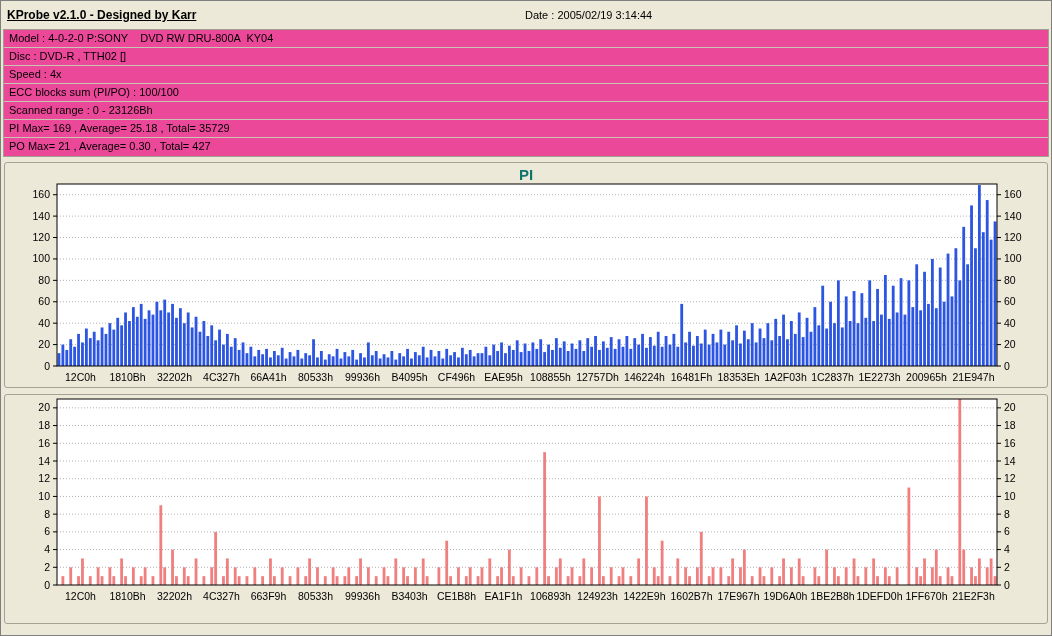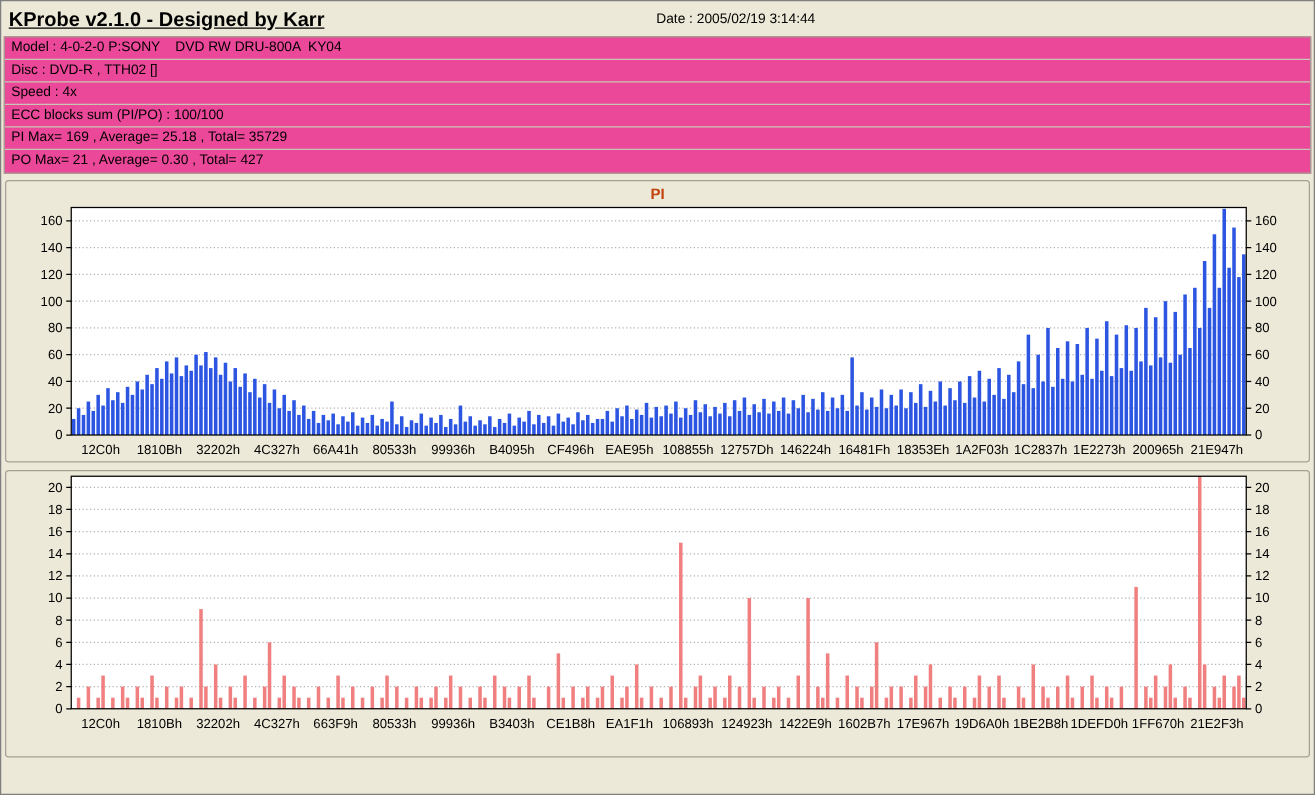--- a/index.html
+++ b/index.html
@@ -20,21 +20,21 @@
   .header-bar {
     position: relative;
     height: 28px;
   }
   .app-title {
     position: absolute;
     left: 6px;
     top: 7px;
     font-weight: bold;
     text-decoration: underline;
-    font-size: 16px;
+    font-size: 12px;
     white-space: pre;
   }
   .date-label {
     position: absolute;
     left: 524px;
     top: 8px;
     white-space: pre;
   }
   .info-box {
     margin: 0 2px;
@@ -57,41 +57,42 @@
     background: #ece9d8;
     overflow: hidden;
   }
   .chart-panel.pi { height: 226px; margin-top: 5px; }
   .chart-panel.po { height: 230px; margin-top: 6px; }
   .chart-title {
     height: 17px;
     padding-top: 3px;
     text-align: center;
     font-weight: bold;
-    font-size: 12px;
-    color: #c2410c;
+    font-size: 15px;
+    color: #0f766e;
   }
   .chart-svg { display: block; }
   svg text { font-family: "Liberation Sans", sans-serif; fill: #000; }
 </style>
 </head>
 <body>
 
 <div class="window">
 
   <div class="header-bar">
     <span class="app-title">KProbe v2.1.0 - Designed by Karr</span>
     <span class="date-label">Date : 2005/02/19 3:14:44</span>
   </div>
 
   <div class="info-box">
     <div class="info-row">Model : 4-0-2-0 P:SONY    DVD RW DRU-800A  KY04</div>
     <div class="info-row">Disc : DVD-R , TTH02 []</div>
     <div class="info-row">Speed : 4x</div>
     <div class="info-row">ECC blocks sum (PI/PO) : 100/100</div>
+    <div class="info-row">Scanned range : 0 - 23126Bh</div>
     <div class="info-row">PI Max= 169 , Average= 25.18 , Total= 35729</div>
     <div class="info-row">PO Max= 21 , Average= 0.30 , Total= 427</div>
   </div>
 
   <div class="chart-panel pi">
     <div class="chart-title">PI</div>
     <svg class="chart-svg" id="chart-0" width="1044" height="206">
         <rect x="52" y="4" width="940" height="182" fill="#ffffff"></rect>
         <line x1="48" y1="186" x2="52" y2="186" stroke="#000"></line>
         <line x1="992" y1="186" x2="996" y2="186" stroke="#000"></line>

